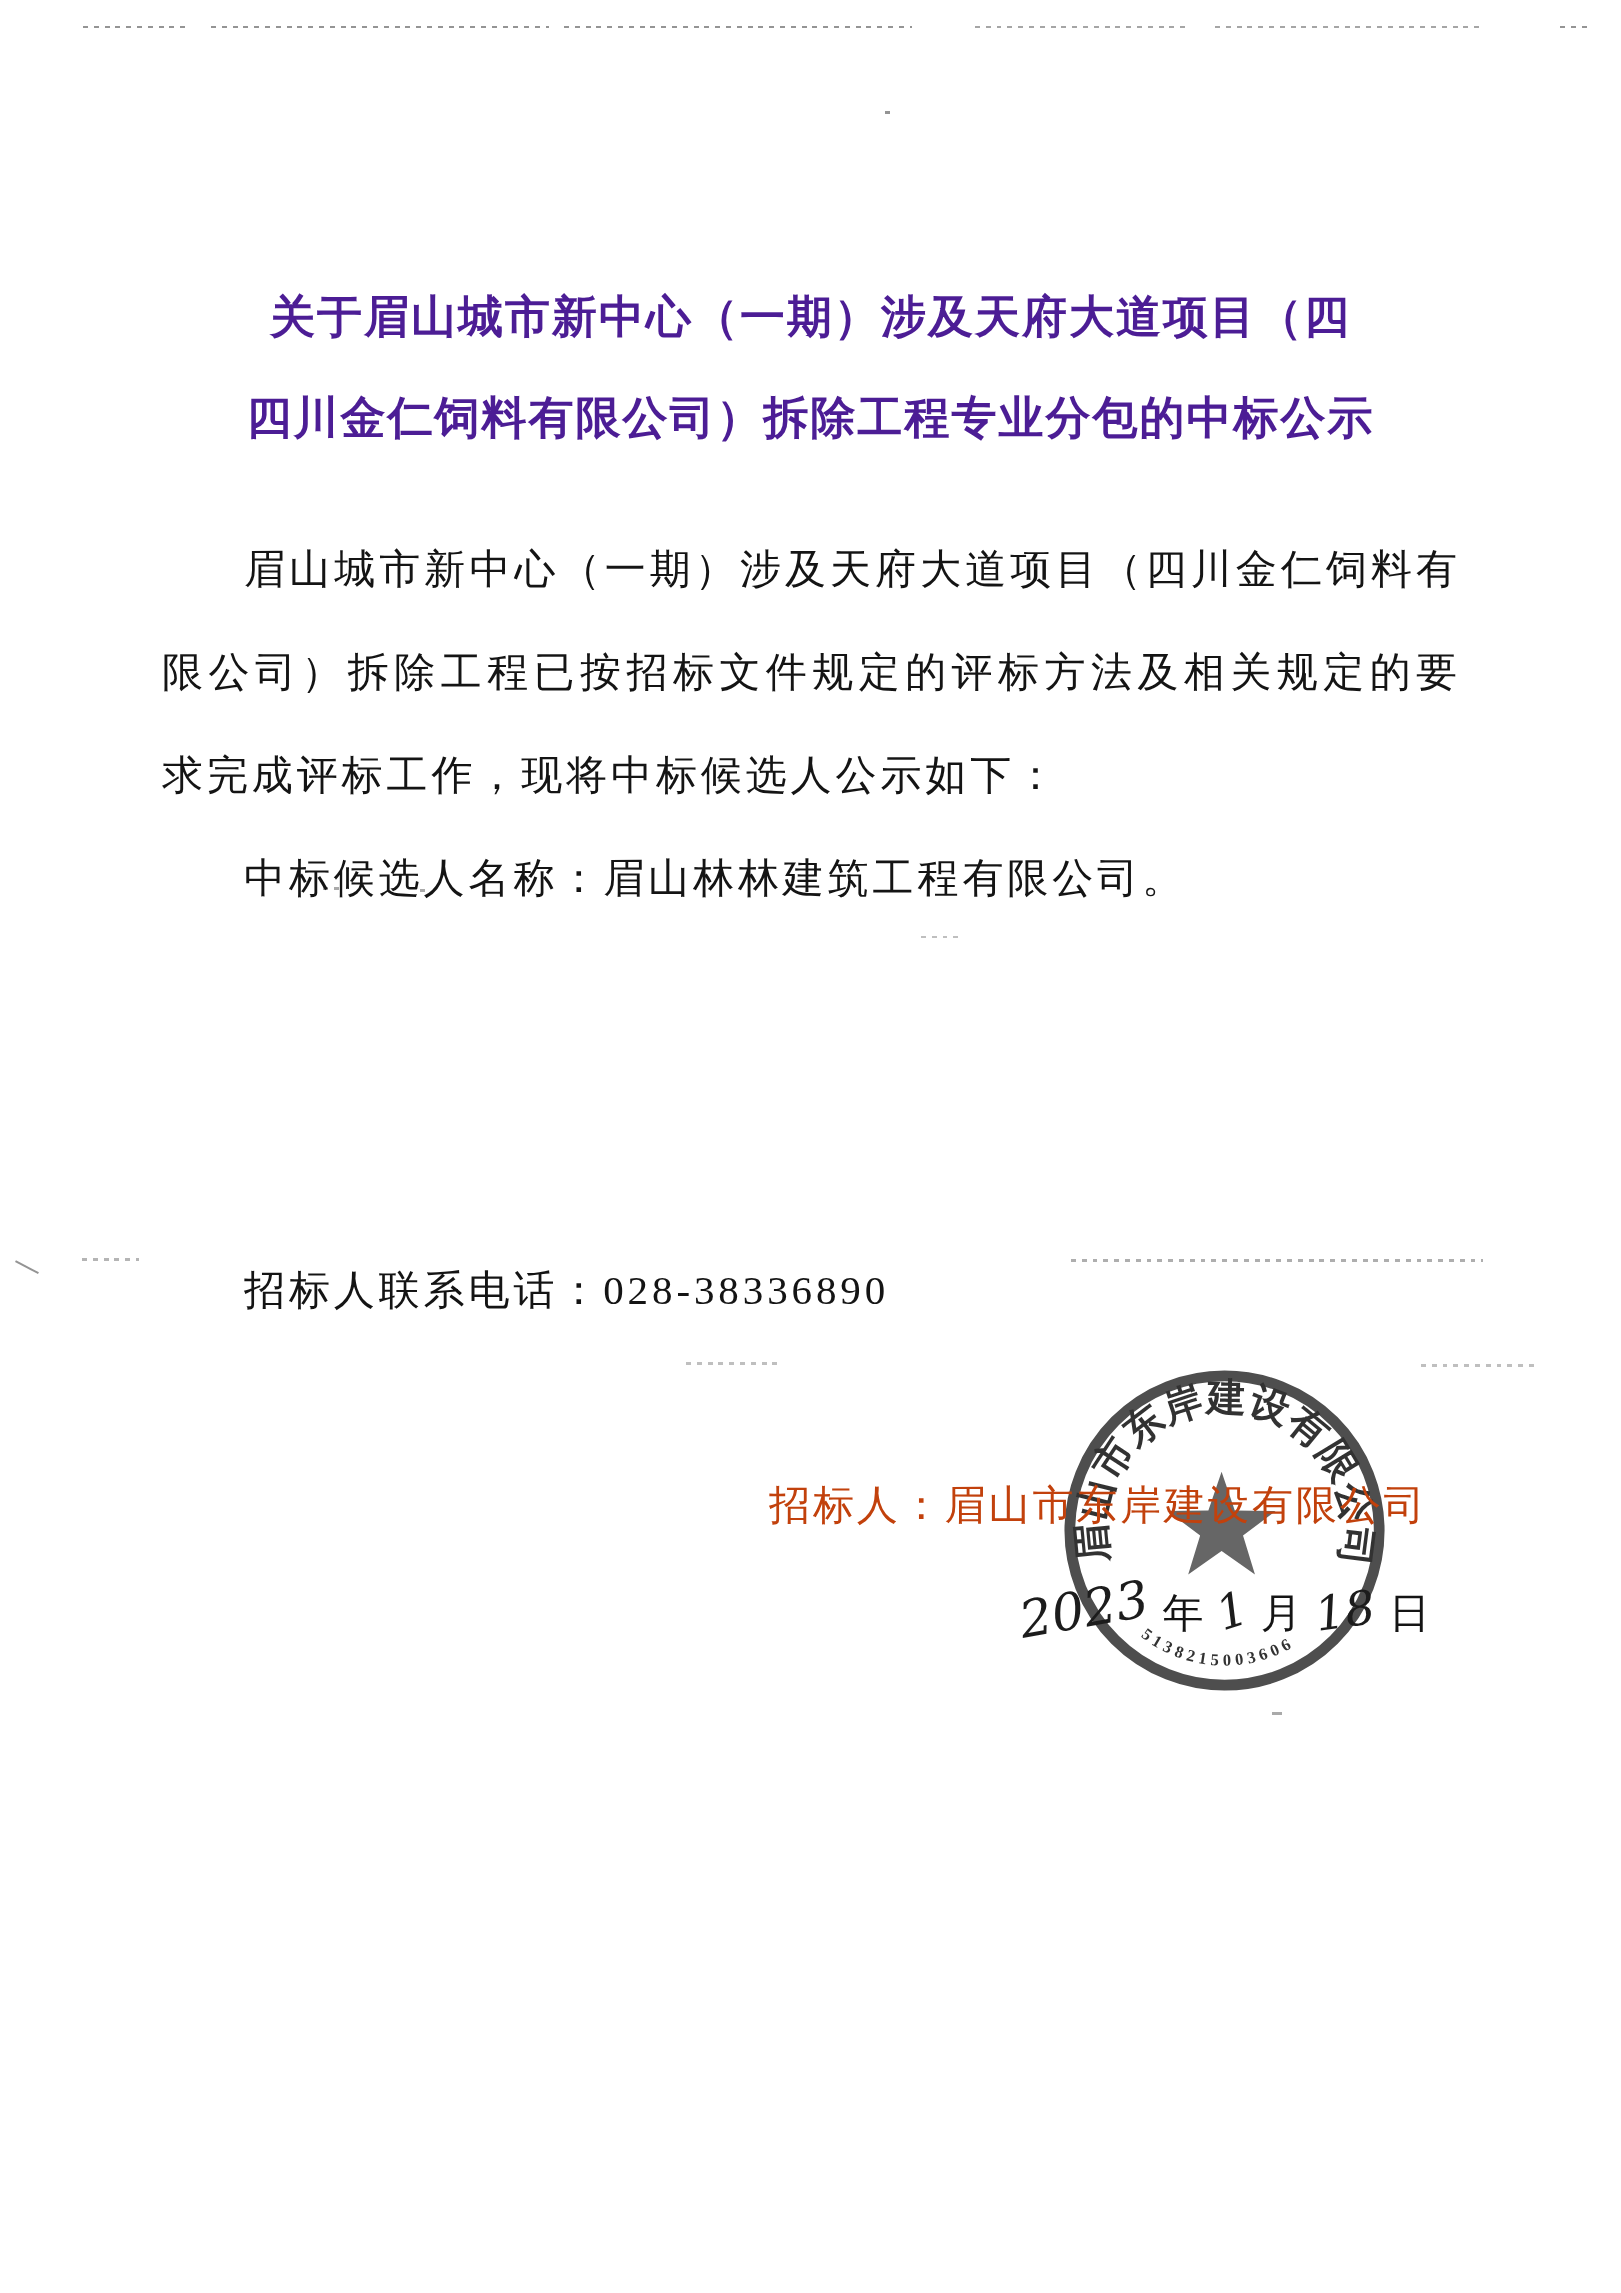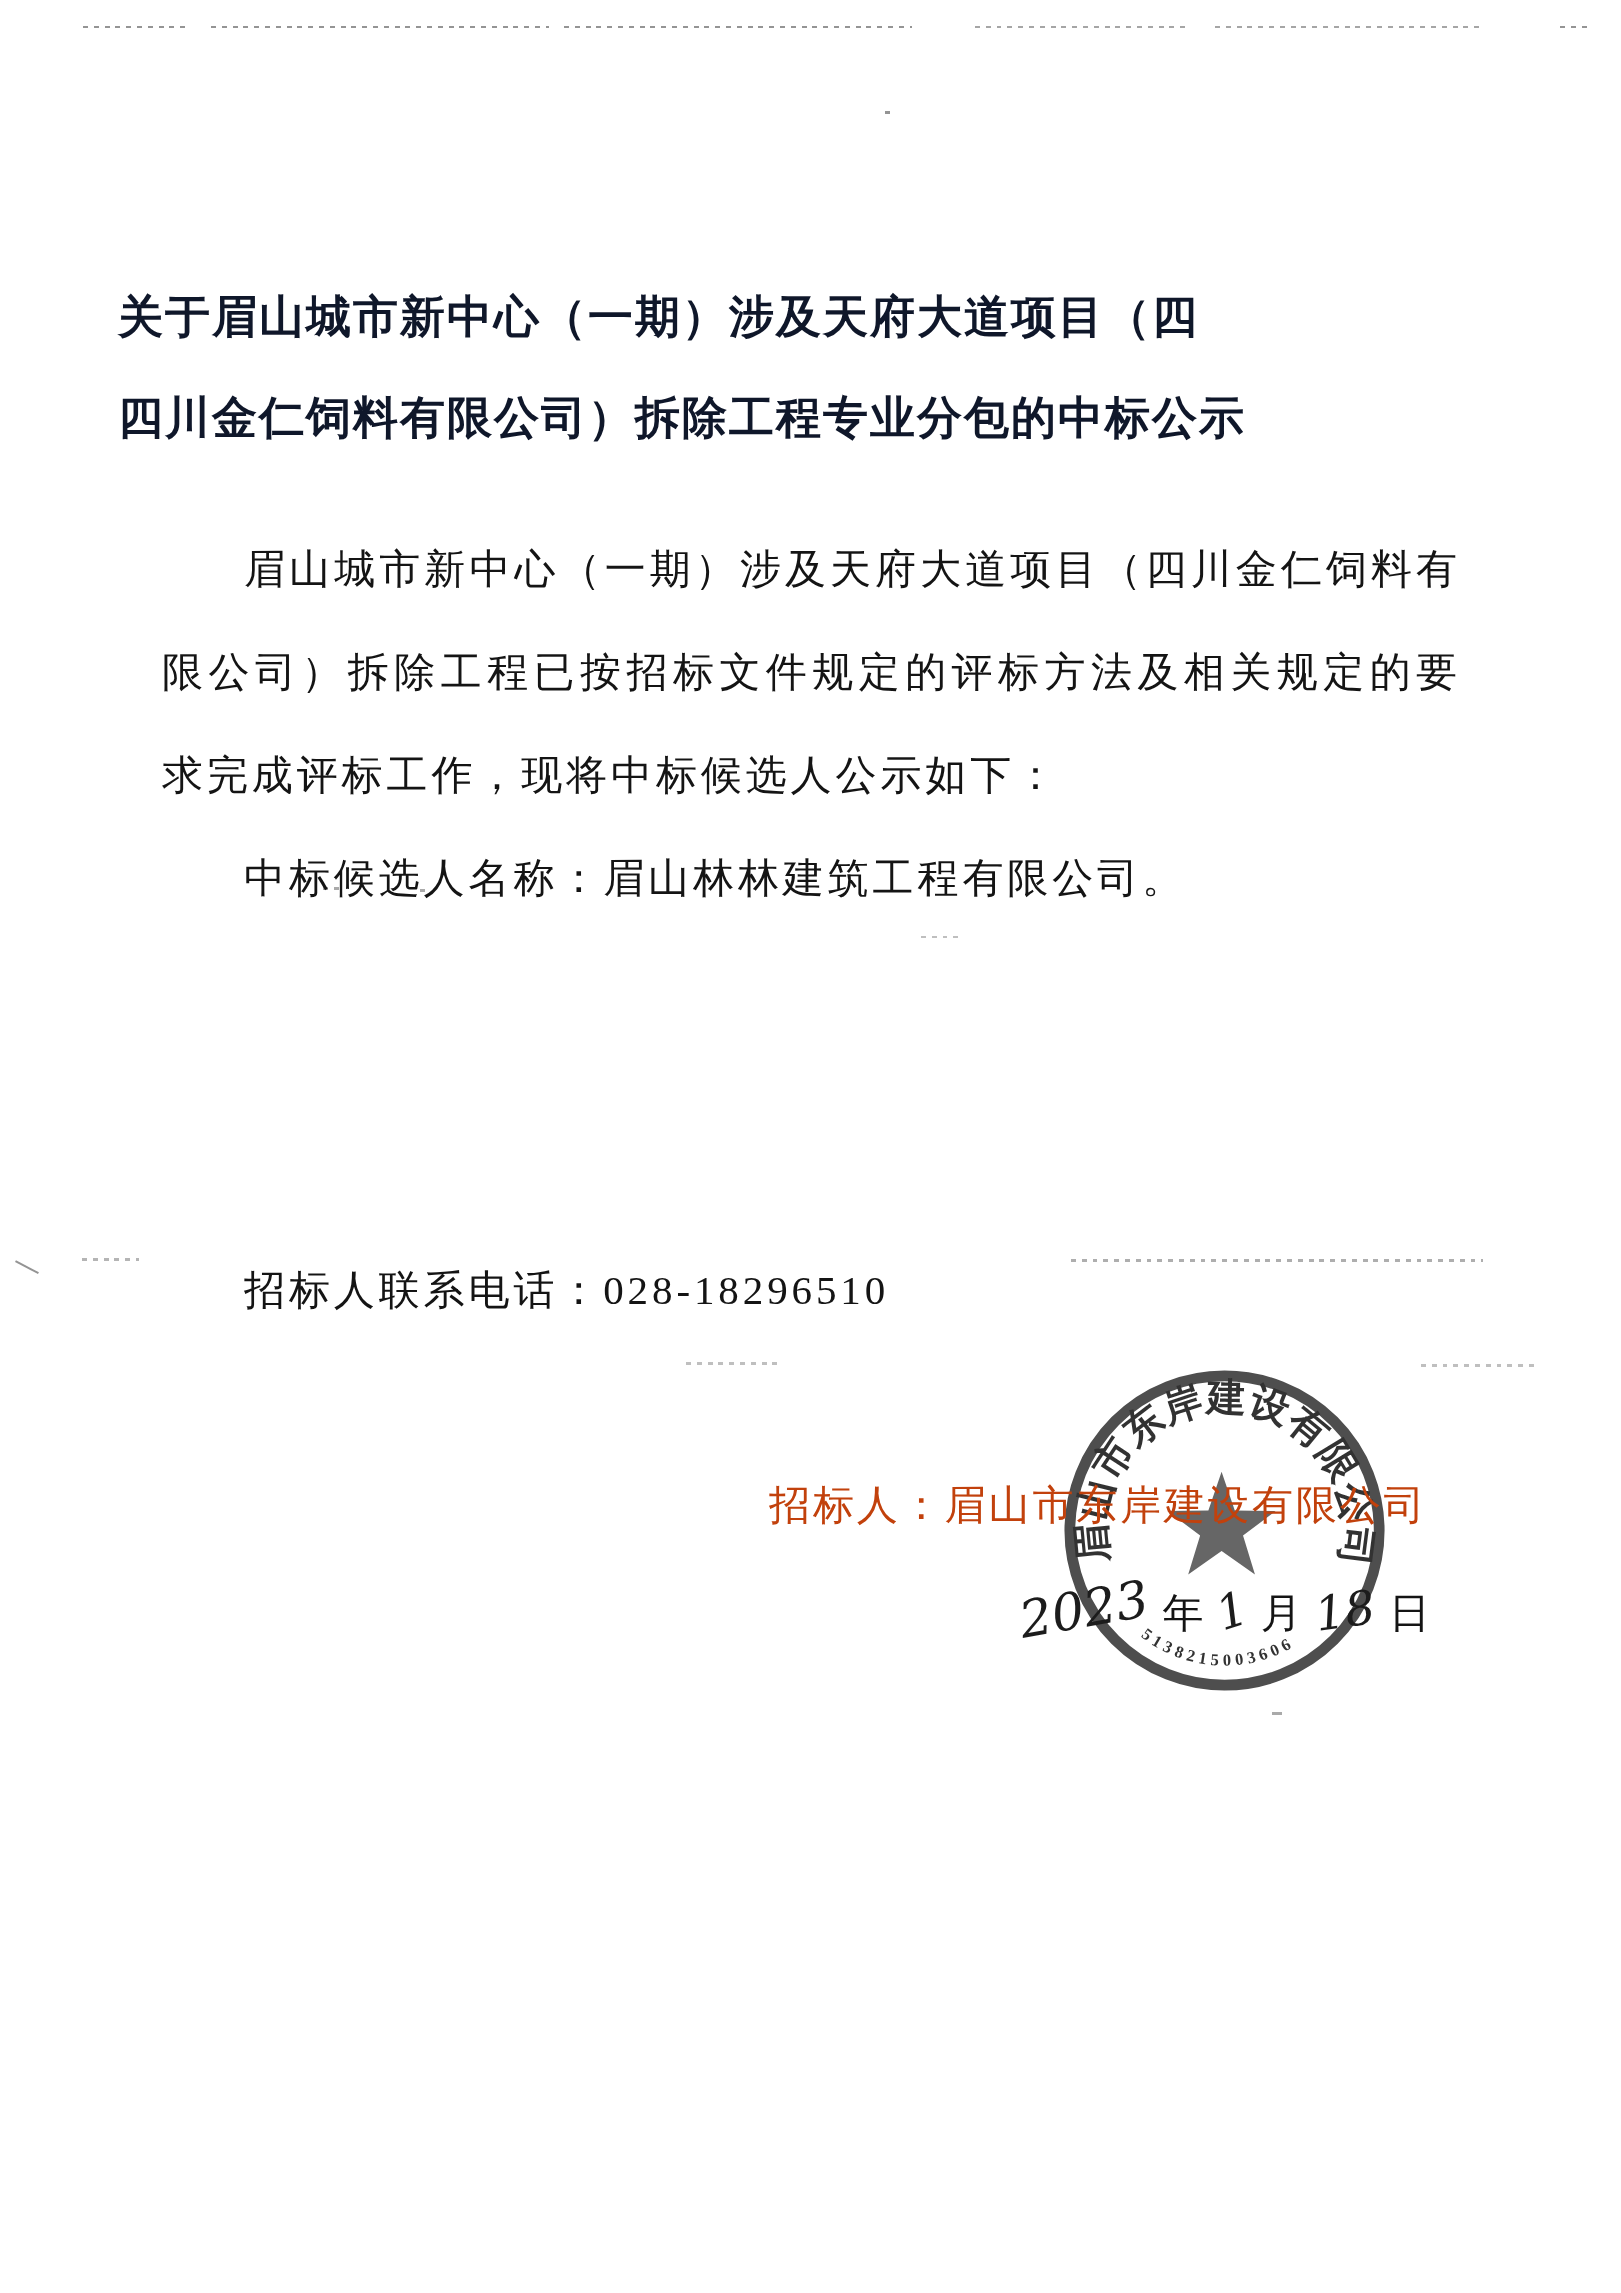--- a/index.html
+++ b/index.html
@@ -32,24 +32,24 @@
   .a5  { top:1266px; left:13.7px;   width:25.5px; height:2px; transform:rotate(28deg); opacity:.5; background:#2a2a2a; }
   .a6  { top:1362px; left:686px;  width:93px;  opacity:.3; }
   .a7  { top:1364px; left:1421px; width:113px; opacity:.3; }
   .a8  { top:111px;  left:885px;  width:4.9px;   opacity:.5; background:#2a2a2a; }
   .a9  { top:936px;  left:921px;  width:39px; height:2px; opacity:.3; }
   .a10 { top:1712px; left:1272px; width:9.8px;  opacity:.4; background:#2a2a2a; }
 
   
   .title {
     position: absolute; top: 237px; left: 118px; right: 118px;
-    text-align: left;
+    text-align: center;
     font-size: 45px; font-weight: bold;
     line-height: 101px; letter-spacing: 2px;
-    color: #0f172a;
+    color: #4c1d95;
   }
   .para {
     margin: 0;
     font-size: 41px; line-height: 103px; letter-spacing: 3.9px;
     text-align: justify;
     color: #141414;
   }
   .indent { text-indent: 2em; }
   .p1 { position: absolute; top: 518px;  left: 162px; width: 1299px; }
   .p2 { position: absolute; top: 827px;  left: 162px; width: 1299px; }
@@ -106,21 +106,21 @@
   <div class="artifact a9"></div>
   <div class="artifact a10"></div>
 
   <h1 class="title">
     <span>关于眉山城市新中心（一期）涉及天府大道项目（四</span><br>
     <span>四川金仁饲料有限公司）拆除工程专业分包的中标公示</span>
   </h1>
 
   <p class="para indent p2">中标候选人名称：眉山林林建筑工程有限公司。</p>
   <p class="para indent p1">眉山城市新中心（一期）涉及天府大道项目（四川金仁饲料有限公司）拆除工程已按招标文件规定的评标方法及相关规定的要求完成评标工作，现将中标候选人公示如下：</p>
-  <p class="para indent p4">招标人联系电话：028-18296510</p>
+  <p class="para indent p4">招标人联系电话：028-38336890</p>
 
   <svg class="stamp" viewBox="0 0 332 352" xmlns="http://www.w3.org/2000/svg">
     <defs>
       <path id="arcTop" d="M 48.4 209.6 A 122 122 0 1 1 281.6 209.6" fill="none"></path>
       <path id="arcBottom" d="M 76.3 279.7 A 138 138 0 0 0 253.7 279.7" fill="none"></path>
     </defs>
     <circle cx="165" cy="174" r="158" fill="none" stroke="#1f1f1f" stroke-width="11" opacity="0.88"></circle>
     <polygon points="162,114 148.5,153.4 106.8,154.1 140.1,179.1 127.9,218.9 162,195 196.1,218.9 183.9,179.1 217.2,154.1 175.5,153.4" fill="#2b2b2b" opacity="0.8"></polygon>
     <text font-size="40" font-weight="bold" fill="#1c1c1c" letter-spacing="1">
       <textPath href="#arcTop" startOffset="1%">眉山市东岸建设有限公司</textPath>

